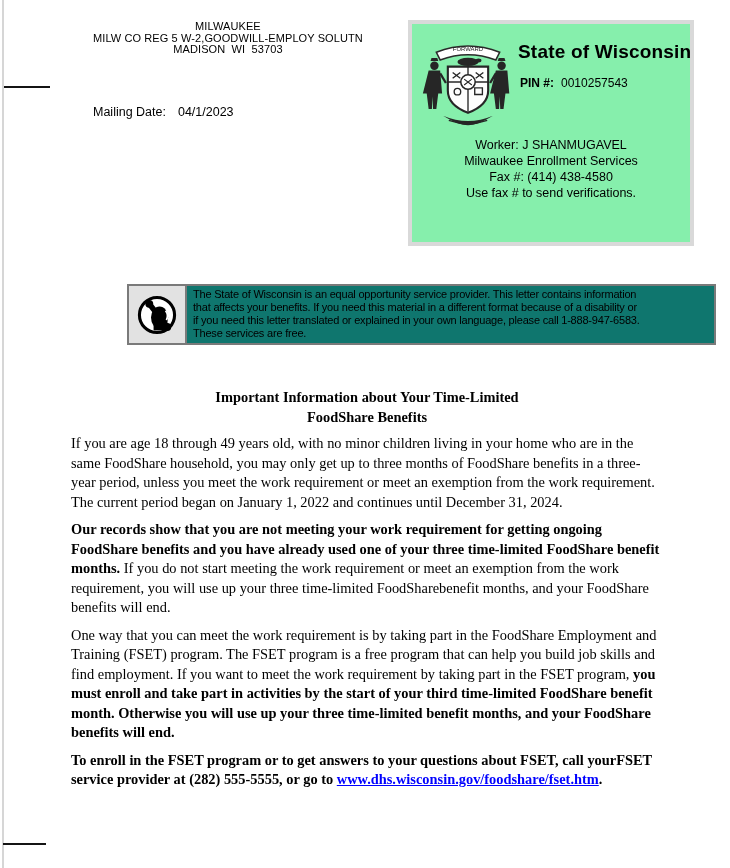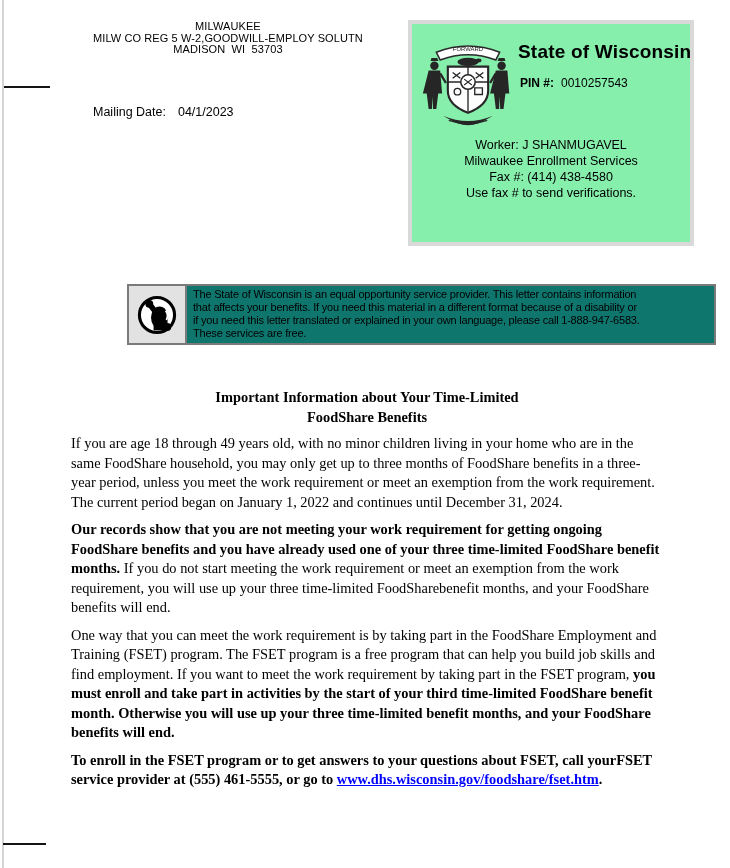--- a/index.html
+++ b/index.html
@@ -143,15 +143,15 @@
   </div>
 
   <div class="letter">
     <h1>
       <span>Important Information about Your Time-Limited</span><br>
       <span>FoodShare Benefits</span>
     </h1>
     <p class="first">If you are age 18 through 49 years old, with no minor children living in your home who are in the same FoodShare household, you may only get up to three months of FoodShare benefits in a three-year period, unless you meet the work requirement or meet an exemption from the work requirement. The current period began on January 1, 2022 and continues until December 31, 2024.</p>
     <p><span class="b">Our records show that you are not meeting your work requirement for getting ongoing FoodShare benefits and you have already used one of your three time-limited FoodShare benefit months.</span><span> If you do not start meeting the work requirement or meet an exemption from the work requirement, you will use up your three time-limited FoodSharebenefit months, and your FoodShare benefits will end.</span></p>
     <p><span>One way that you can meet the work requirement is by taking part in the FoodShare Employment and Training (FSET) program. The FSET program is a free program that can help you build job skills and find employment. If you want to meet the work requirement by taking part in the FSET program, </span><span class="b">you must enroll and take part in activities by the start of your third time-limited FoodShare benefit month. Otherwise you will use up your three time-limited benefit months, and your FoodShare benefits will end.</span></p>
-    <p class="b"><span>To enroll in the FSET program or to get answers to your questions about FSET, call yourFSET service provider at (555) 461-5555, or go to </span><a href="#" class="doc-link">www.dhs.wisconsin.gov/foodshare/fset.htm</a><span>.</span></p>
+    <p class="b"><span>To enroll in the FSET program or to get answers to your questions about FSET, call yourFSET service provider at (282) 555-5555, or go to </span><a href="#" class="doc-link">www.dhs.wisconsin.gov/foodshare/fset.htm</a><span>.</span></p>
   </div>
 </div>
 
 </body></html>

